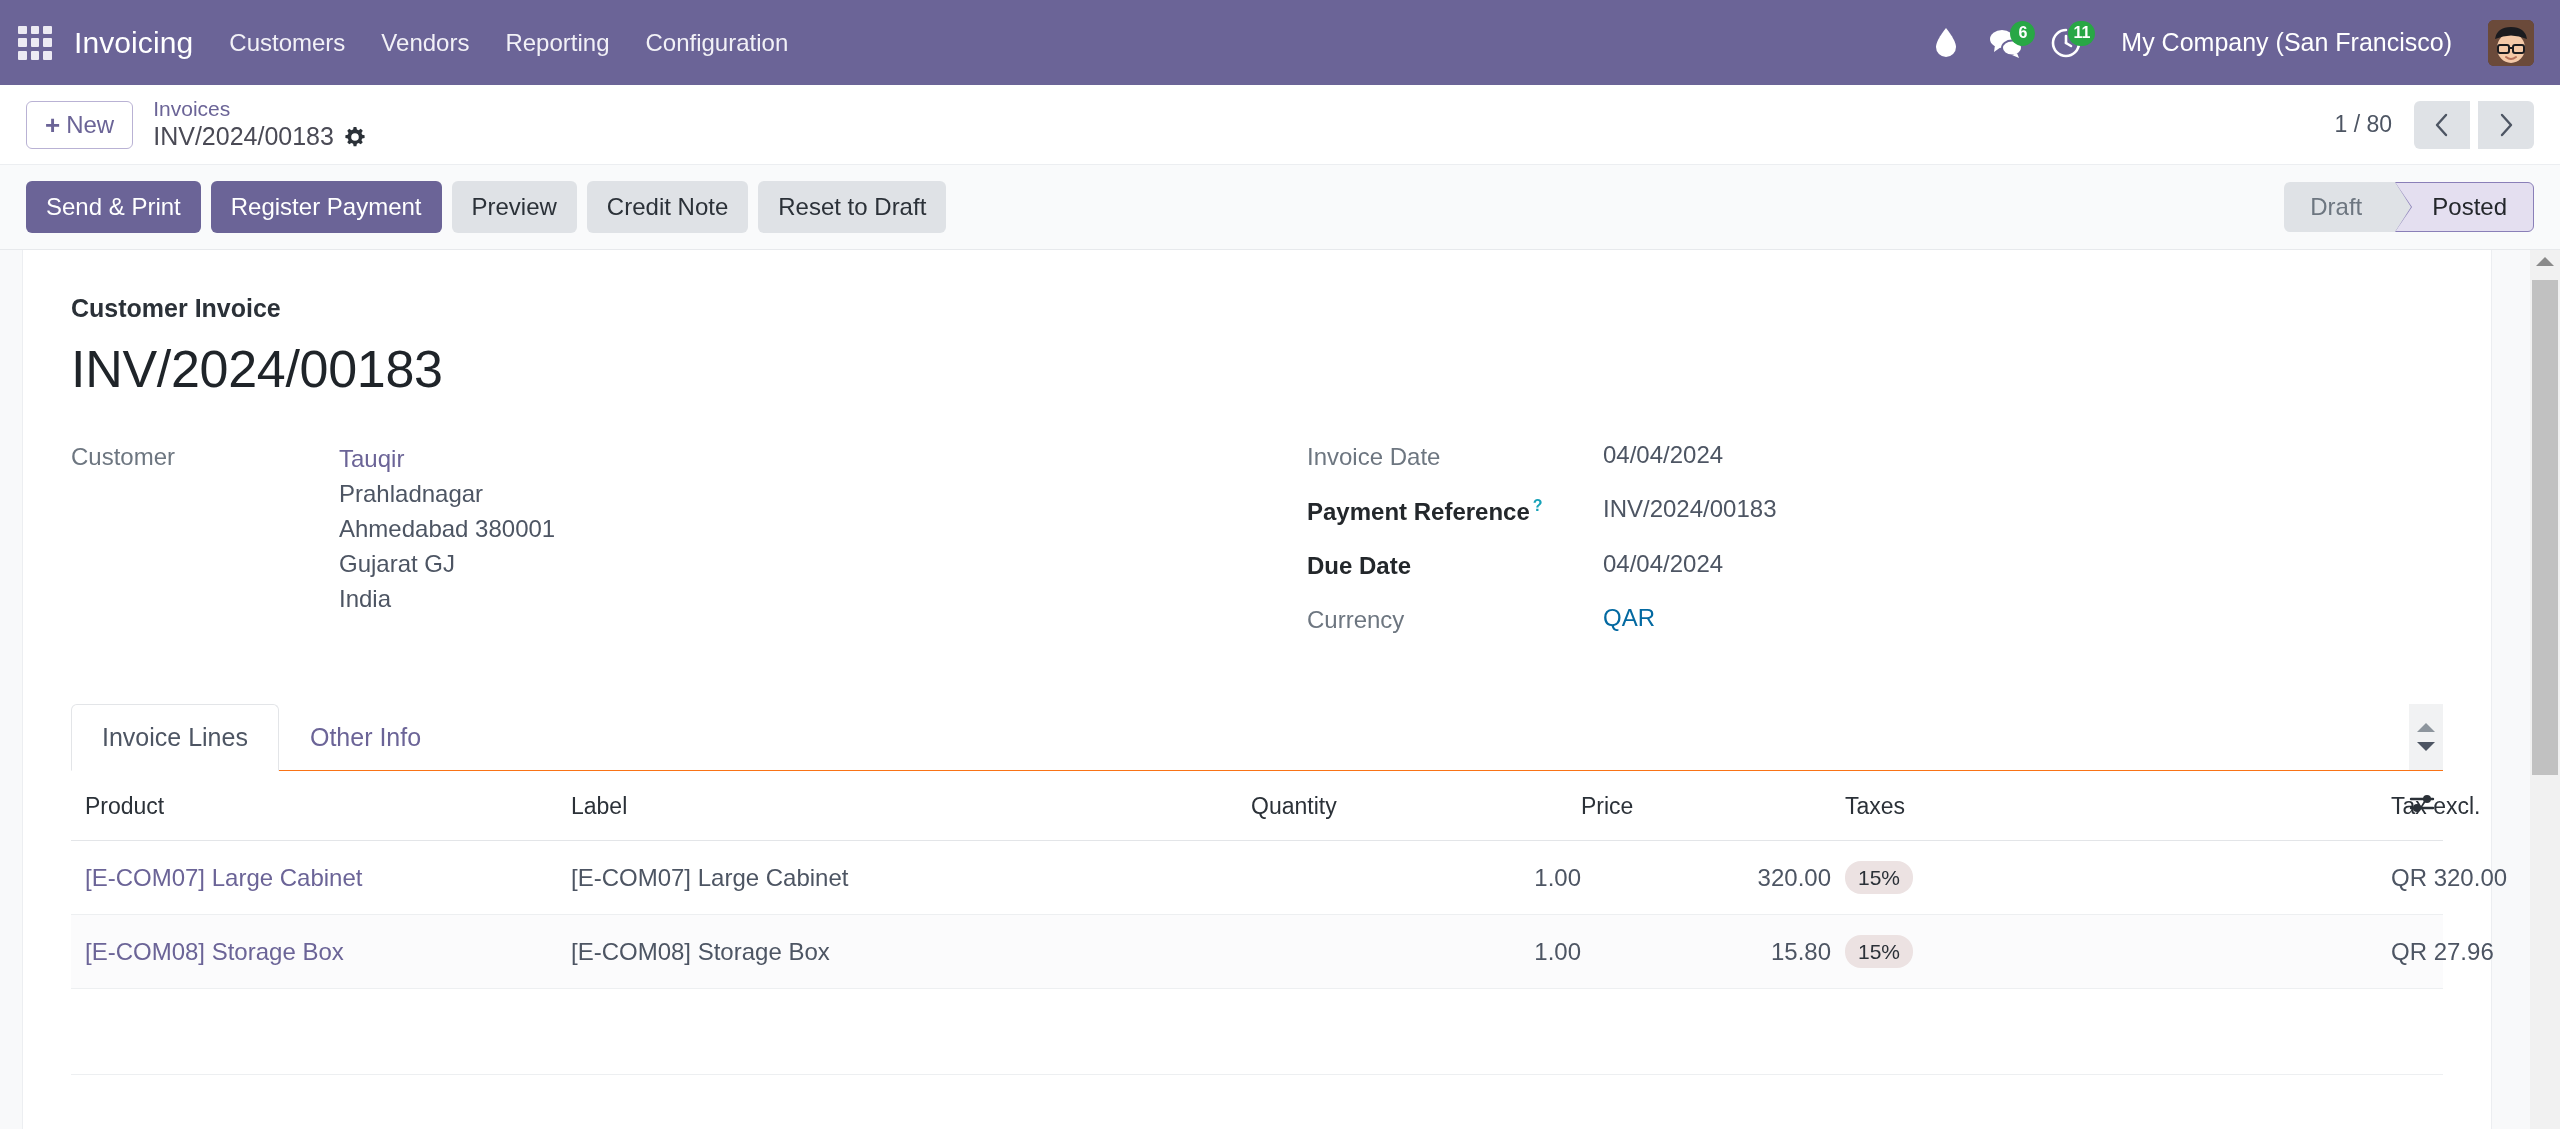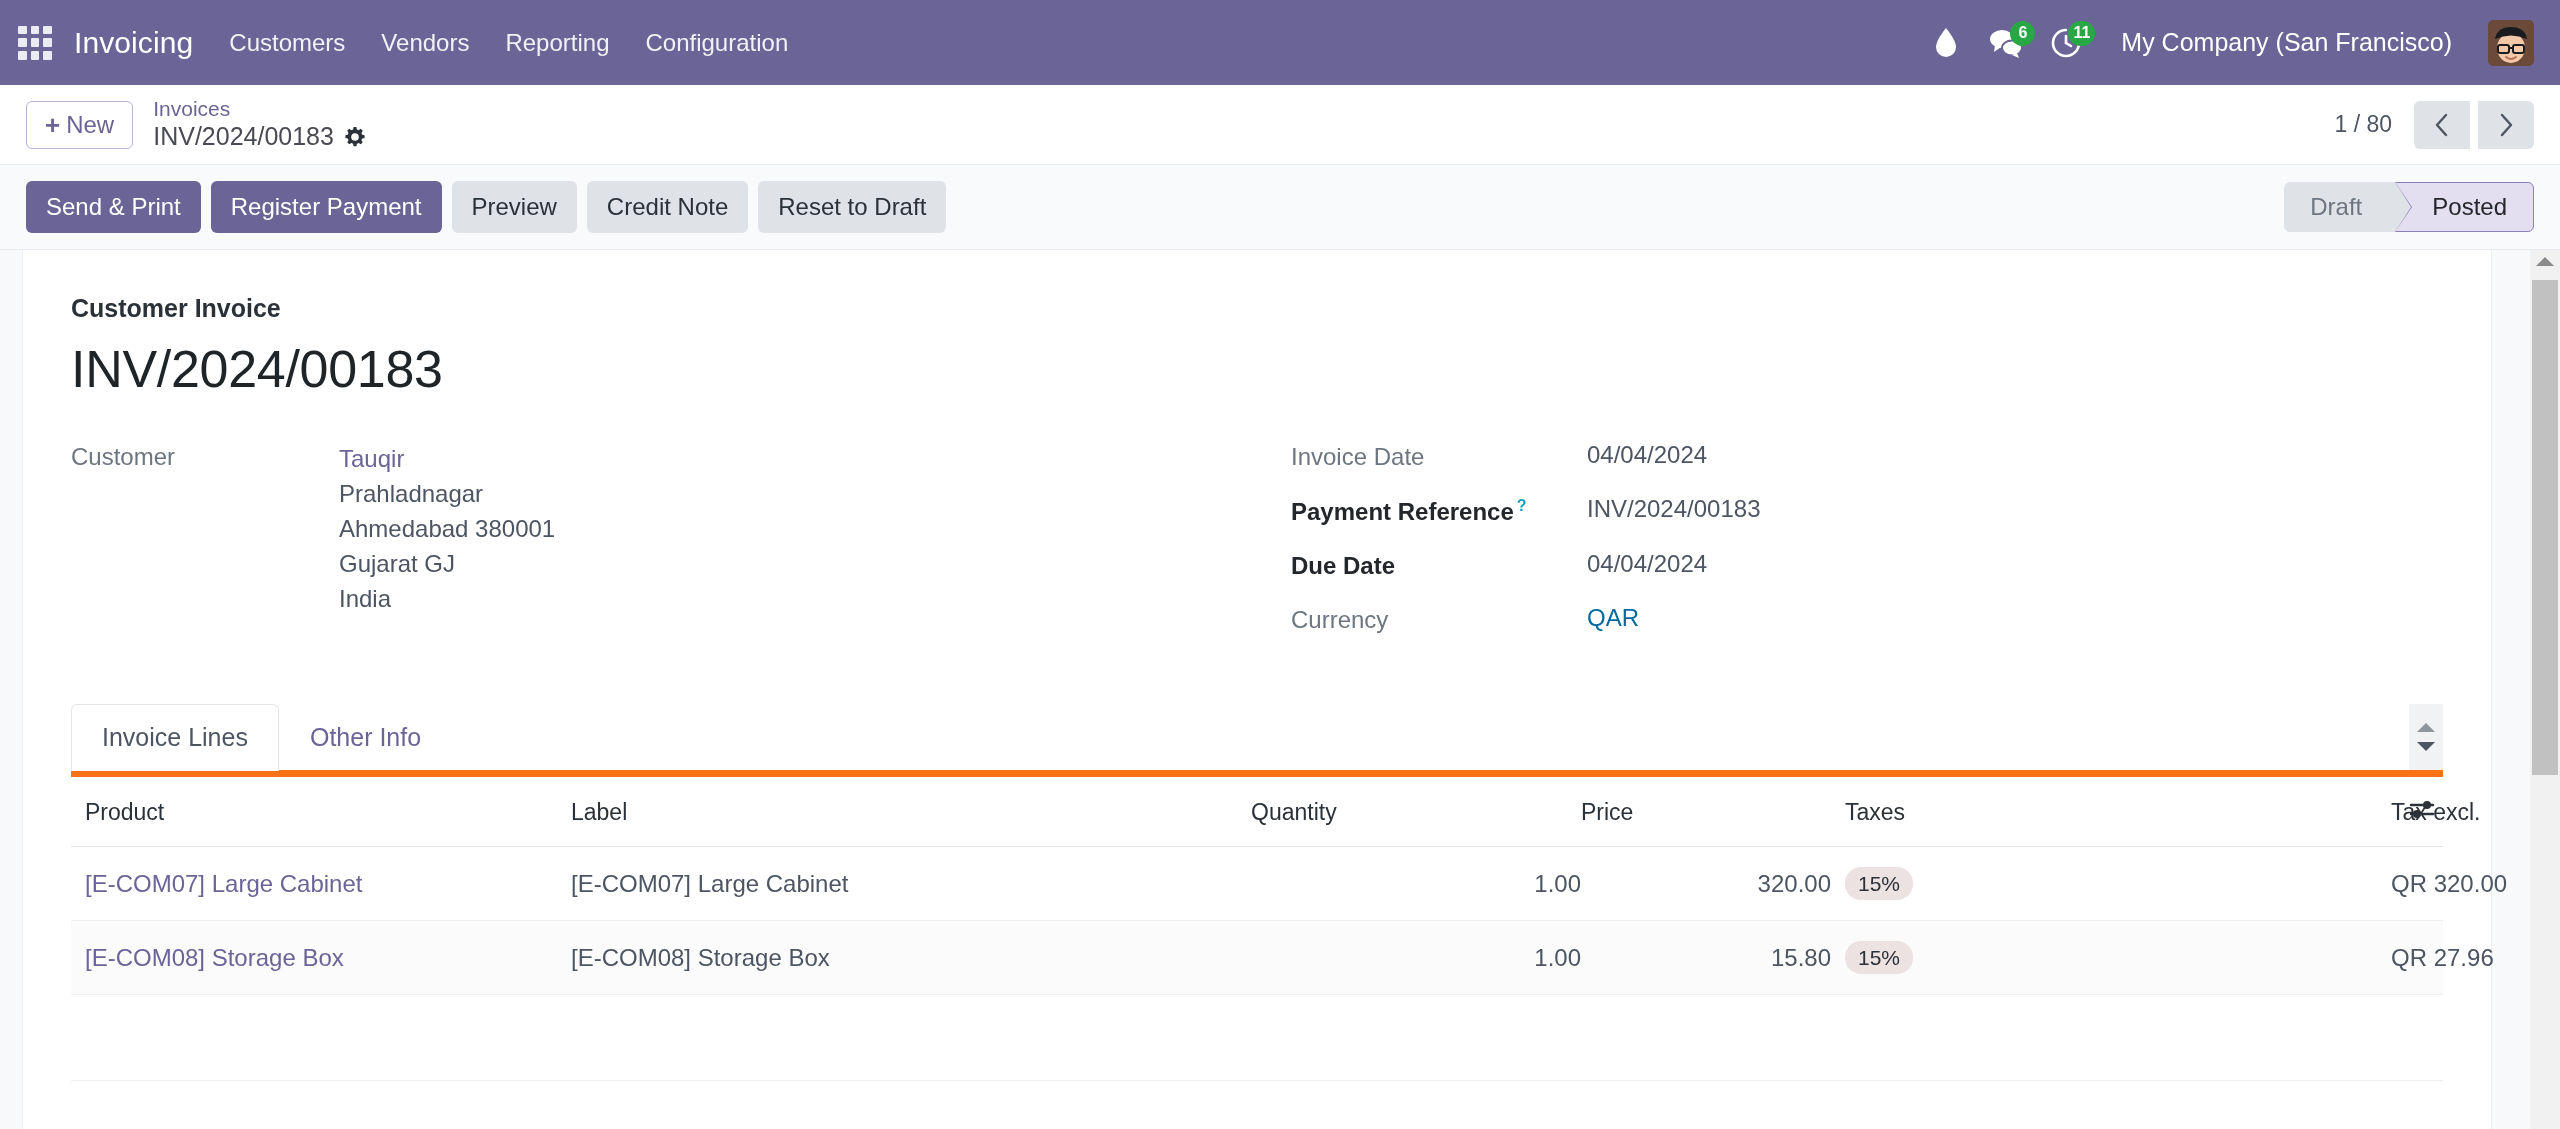--- a/index.html
+++ b/index.html
@@ -270,21 +270,21 @@
   .doc-title {
     font-size: 52px;
     color: #1f2429;
     font-weight: 400;
     letter-spacing: -.3px;
     margin-bottom: 42px;
   }
 
   .cols {
     display: flex;
-    gap: 0;
+    gap: 16px;
   }
   .col-left { width: 1220px; }
   .col-right { width: 1100px; }
 
   .field-row {
     display: flex;
     align-items: flex-start;
     margin-bottom: 18px;
   }
   .f-label {
@@ -306,21 +306,21 @@
     margin-left: 3px;
     cursor: pointer;
   }
   .rv { padding-left: 28px; }
 
   
   .notebook { margin-top: 52px; }
   .nb-headers {
     display: flex;
     align-items: flex-end;
-    border-bottom: 7px solid #f97316;
+    border-bottom: 1px solid #f97316;
     position: relative;
   }
   .nb-tab {
     font-size: 25px;
     padding: 18px 30px;
     cursor: pointer;
     color: #6b6497;
     border: 1px solid transparent;
     border-radius: 6px 6px 0 0;
     margin-bottom: -1px;

